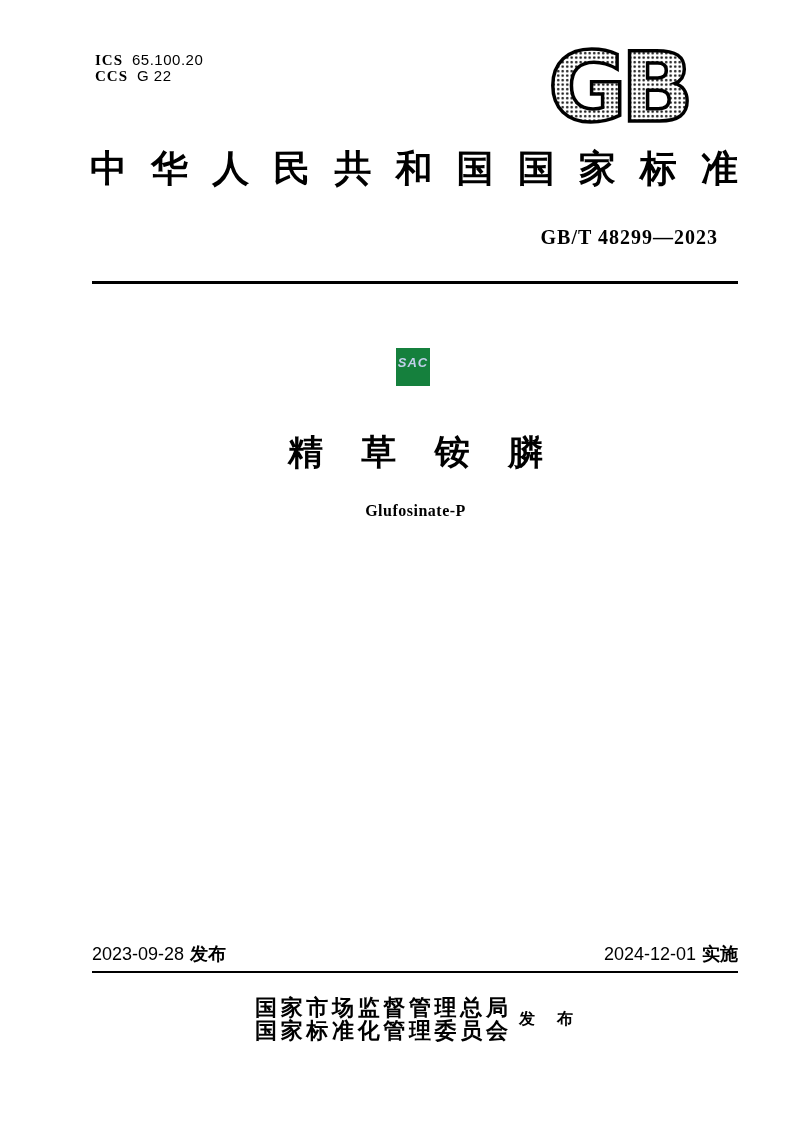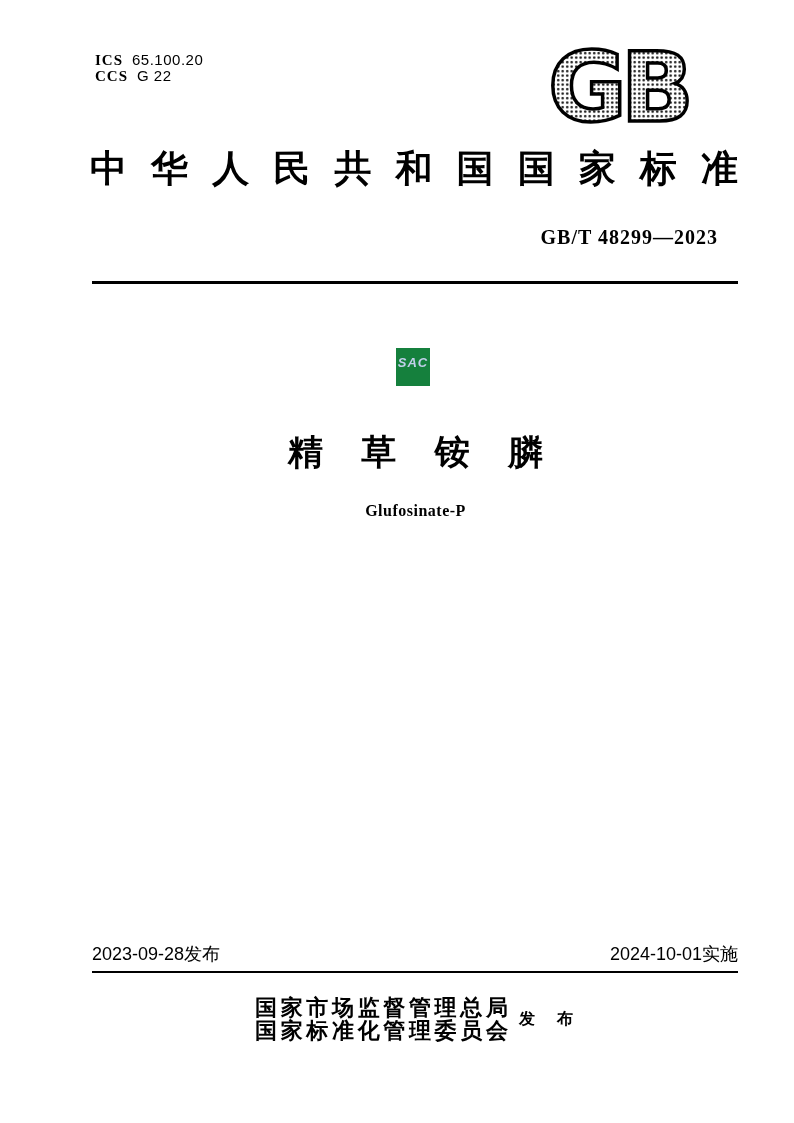--- a/index.html
+++ b/index.html
@@ -48,21 +48,21 @@
     position:absolute;left:288px;top:502px;width:255px;text-align:center;
     font-size:16px;font-weight:bold;letter-spacing:0.5px;
   }
   
   .dates-row{
     position:absolute;left:92px;top:943px;width:646px;
     display:flex;justify-content:space-between;align-items:baseline;
     font-family:"Liberation Sans","DejaVu Sans",sans-serif;font-size:18px;line-height:22px;
   }
   .date-group{white-space:nowrap;}
-  .date-label{}
+  .date-label{margin-left:6px;font-weight:bold;}
   .rule-thin{position:absolute;left:92px;top:971px;width:646px;height:1.6px;background:#000;}
   
   .issuer-line1,.issuer-line2{
     position:absolute;left:255px;width:253px;height:23px;
     display:flex;justify-content:space-between;
     font-size:22px;font-weight:bold;line-height:23px;white-space:nowrap;
   }
   .issuer-line1{top:996px;}
   .issuer-line2{top:1019px;}
   .publish-label{
@@ -124,21 +124,21 @@
       <span>膦</span>
     </div>
 
   <div class="doc-title-en">Glufosinate-P</div>
 
   <div class="dates-row">
     <div class="date-group">
       <span>2023-09-28</span><span class="date-label">发布</span>
     </div>
     <div class="date-group">
-      <span>2024-10-01</span><span class="date-label">实施</span>
+      <span>2024-12-01</span><span class="date-label">实施</span>
     </div>
   </div>
 
   <div class="rule-thin"></div>
 
   <div class="issuer-line1">
       <span>国</span>
       <span>家</span>
       <span>市</span>
       <span>场</span>

